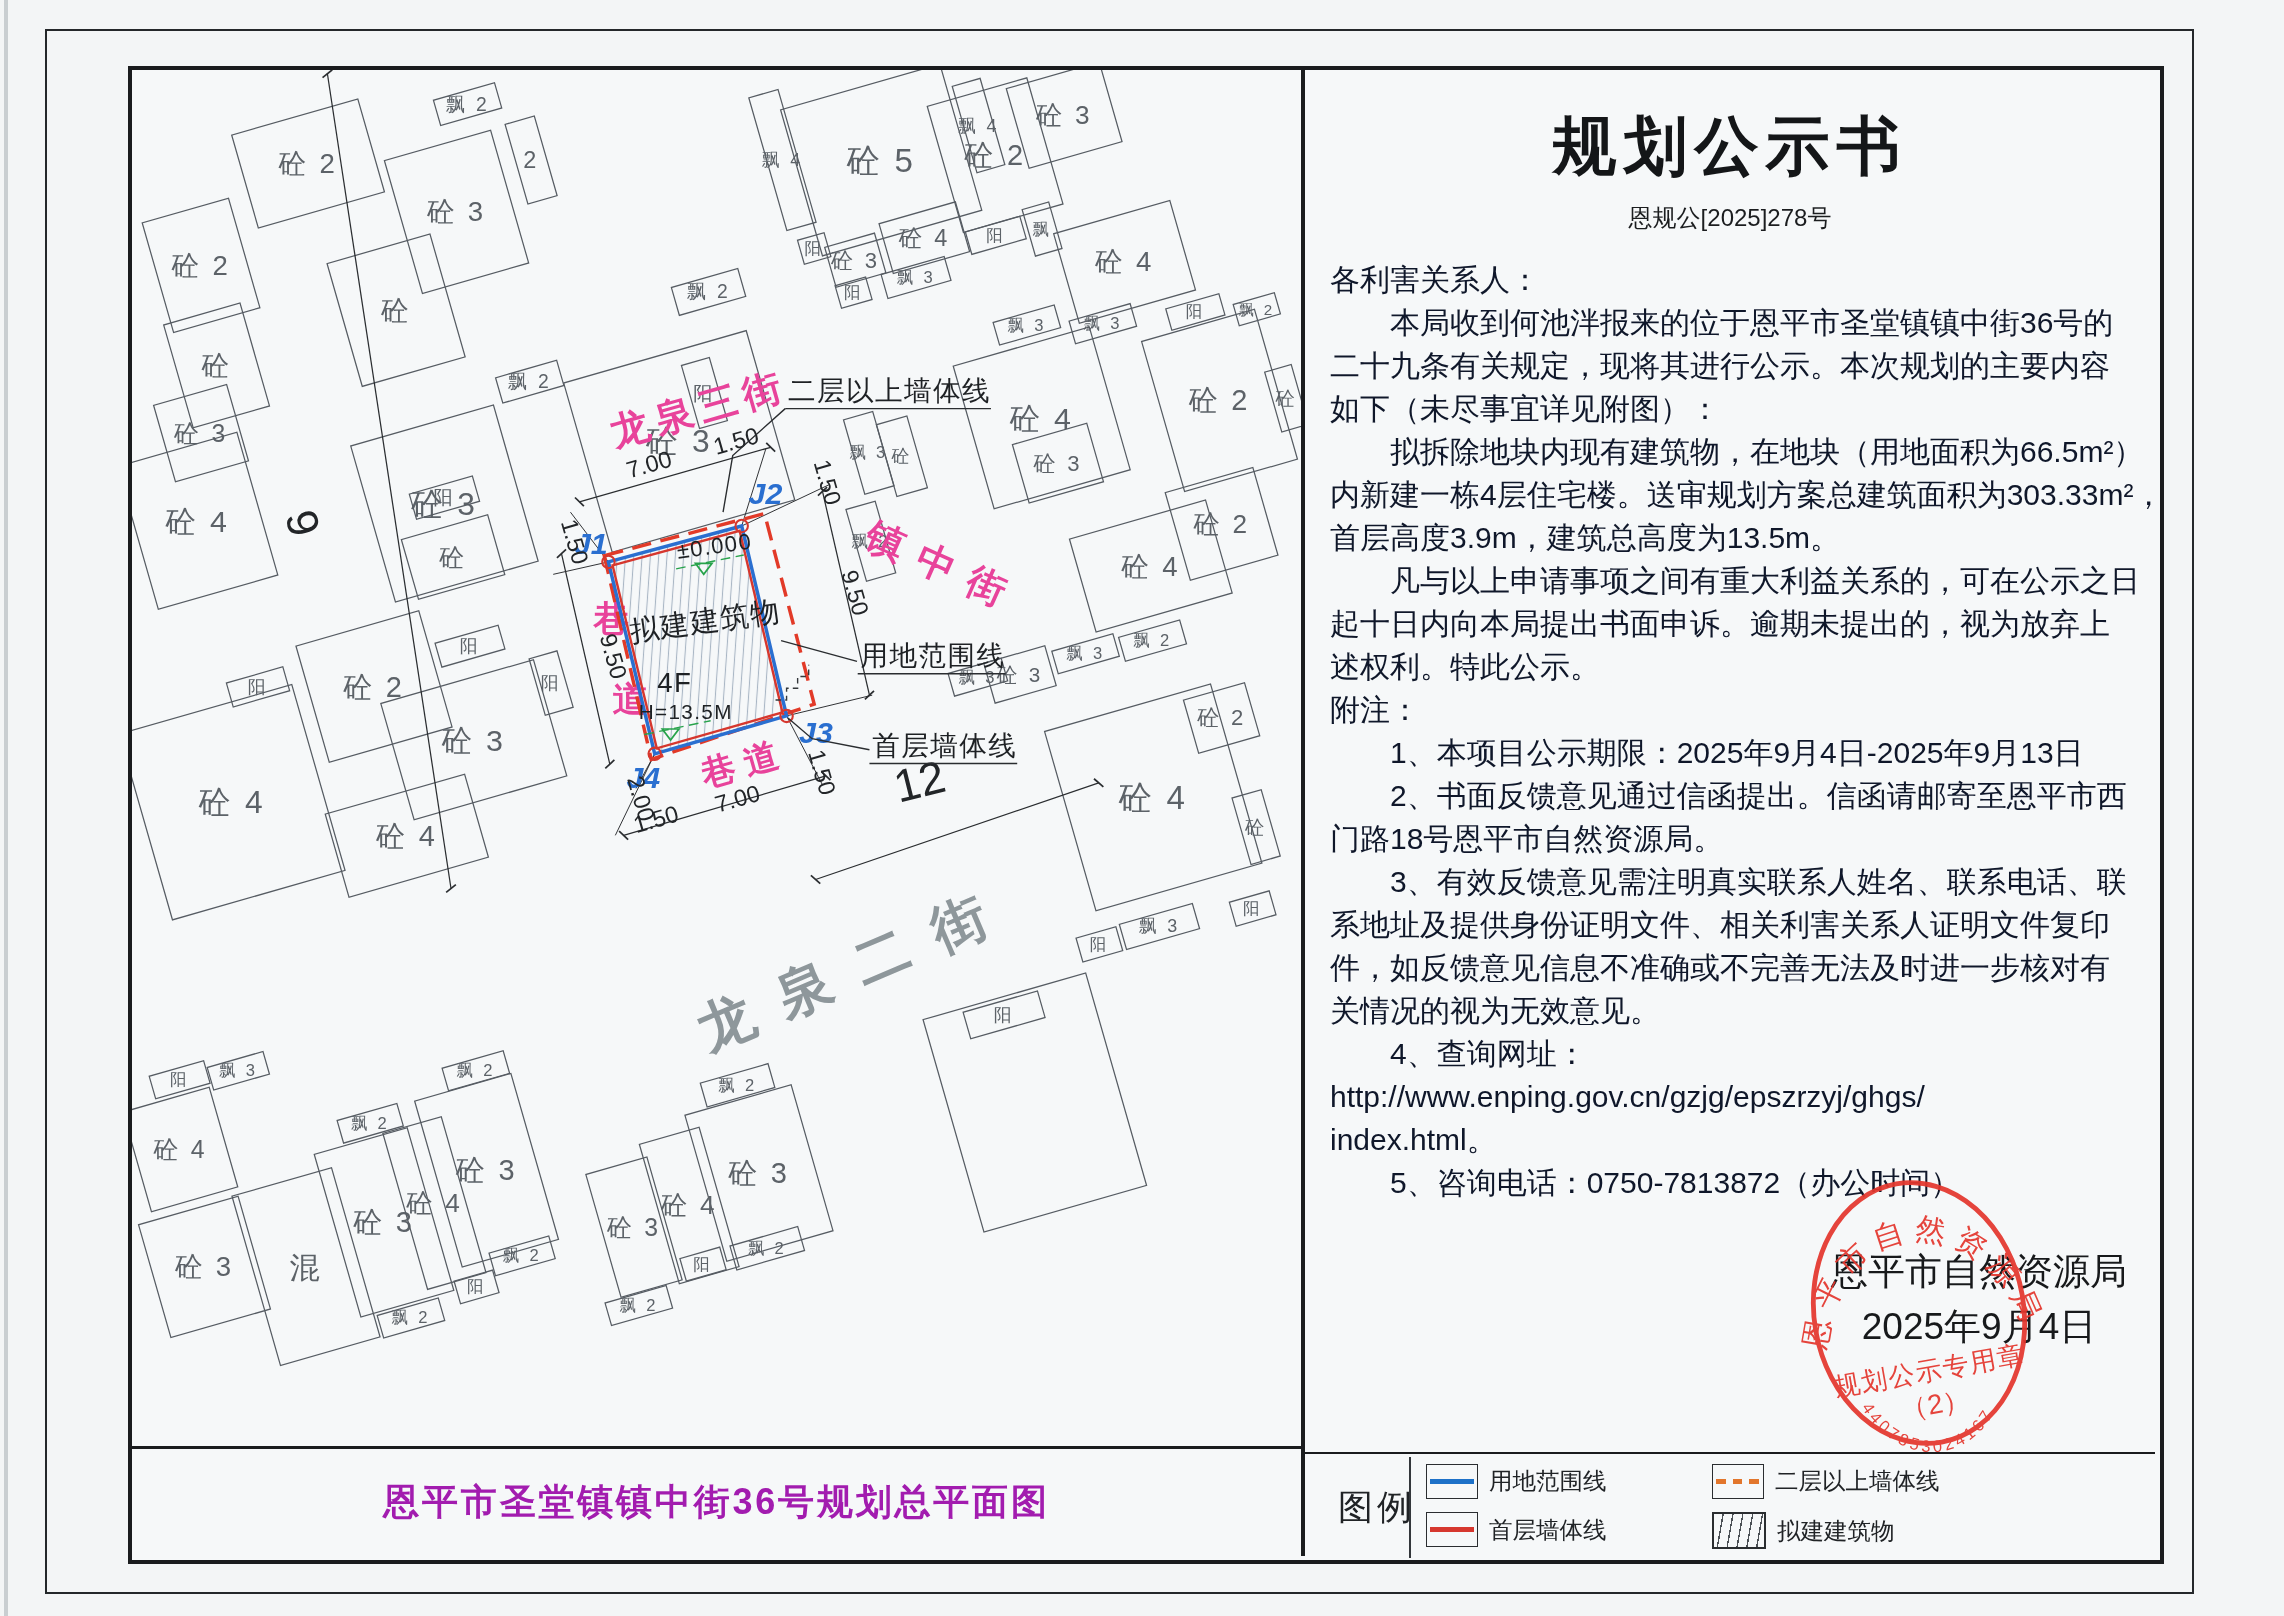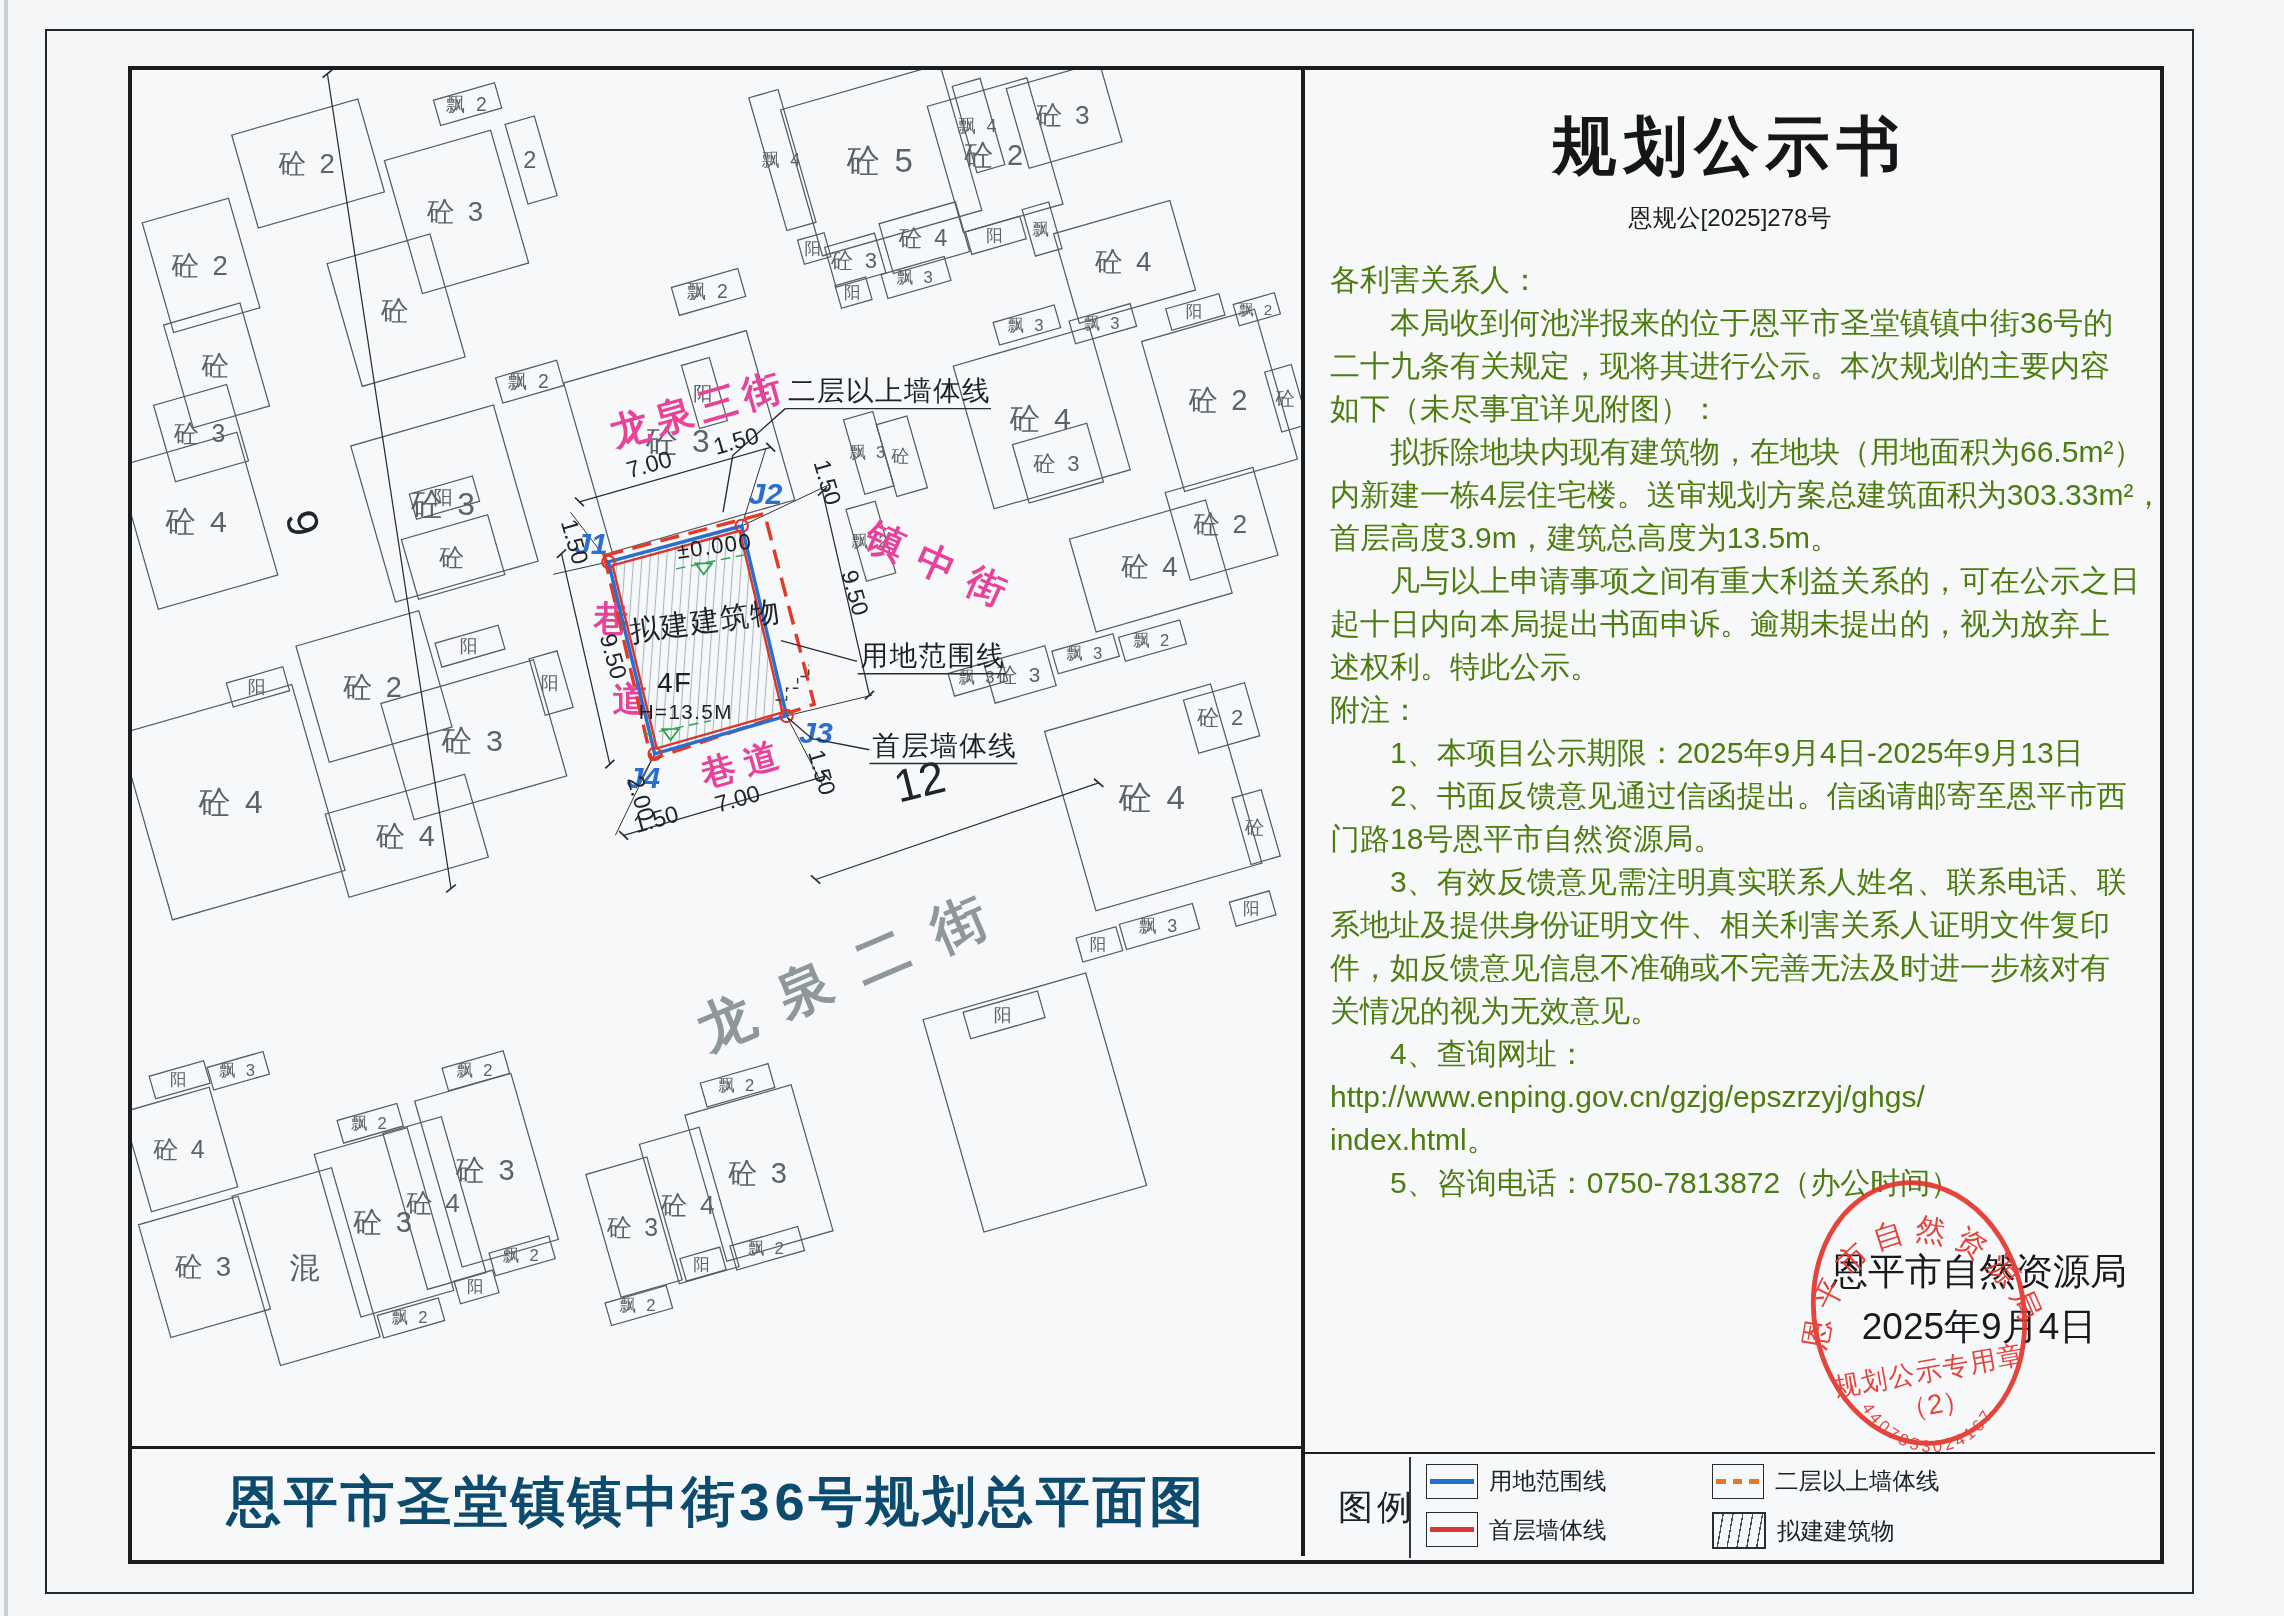--- a/index.html
+++ b/index.html
@@ -8,27 +8,27 @@
   .scan-edge{position:absolute;left:4.1px;top:0;width:4.1px;height:1616px;background:#c9ced1;}
   .outer-frame{position:absolute;left:45px;top:29px;width:2145px;height:1561px;
                border:2.1px solid #24272a;}
   .inner-frame{position:absolute;left:128px;top:66px;width:2028px;height:1490px;
                border:4.1px solid #1a1c1e;background:#f6f8f9;}
   .v-divider{position:absolute;left:1301px;top:66px;width:4.1px;height:1490px;background:#1a1c1e;}
   
   .map-area{position:absolute;left:132px;top:70px;width:1169px;height:1376px;}
   .map-title-bar{position:absolute;left:132px;top:1446px;width:1169px;height:106px;
                  border-top:3.5px solid #1a1c1e;display:flex;align-items:center;justify-content:center;}
-  .map-title-bar span{font-size:54px;font-weight:700;letter-spacing:2.8px;color:#0c4a6e;font-family:Liberation Mono, monospace;}
+  .map-title-bar span{font-size:36px;font-weight:700;letter-spacing:2.8px;color:#a21caf;}
   
   .text-panel{position:absolute;left:1305px;top:70px;width:850px;height:1440px;}
   .doc-title{margin-top:33px;text-align:center;font-size:64px;font-weight:700;letter-spacing:7px;color:#141618;}
   .doc-no{margin-top:12.4px;text-align:center;font-size:24px;color:#1b1d1f;}
   .doc-body{margin-top:23.5px;padding:0 15px 0 25px;}
-  .doc-body div{font-size:30px;line-height:43px;white-space:nowrap;color:#4d7c0f;}
+  .doc-body div{font-size:30px;line-height:43px;white-space:nowrap;color:#0f172a;}
   .sig{position:absolute;right:28px;top:1174px;text-align:center;}
   .sig div{font-size:37px;line-height:55px;color:#17191b;}
   .seal-svg{position:absolute;left:483px;top:1091px;opacity:.93;}
   
   .legend-bar{position:absolute;left:1305px;top:1452px;width:850px;height:104px;border-top:2.8px solid #1a1c1e;}
   .legend-title{position:absolute;left:0;top:2.8px;width:104px;height:101px;display:flex;align-items:center;
                 justify-content:center;font-size:35px;letter-spacing:4.1px;color:#202326;margin-left:20px;}
   .legend-divider{position:absolute;left:104px;top:2.8px;width:2.1px;height:101px;background:#33373b;}
   .legend-item{position:absolute;display:flex;align-items:center;}
   .swatch{width:50px;height:33px;border:1.4px solid #2a2d30;background:#f6f8f9;position:relative;flex:0 0 auto;}

